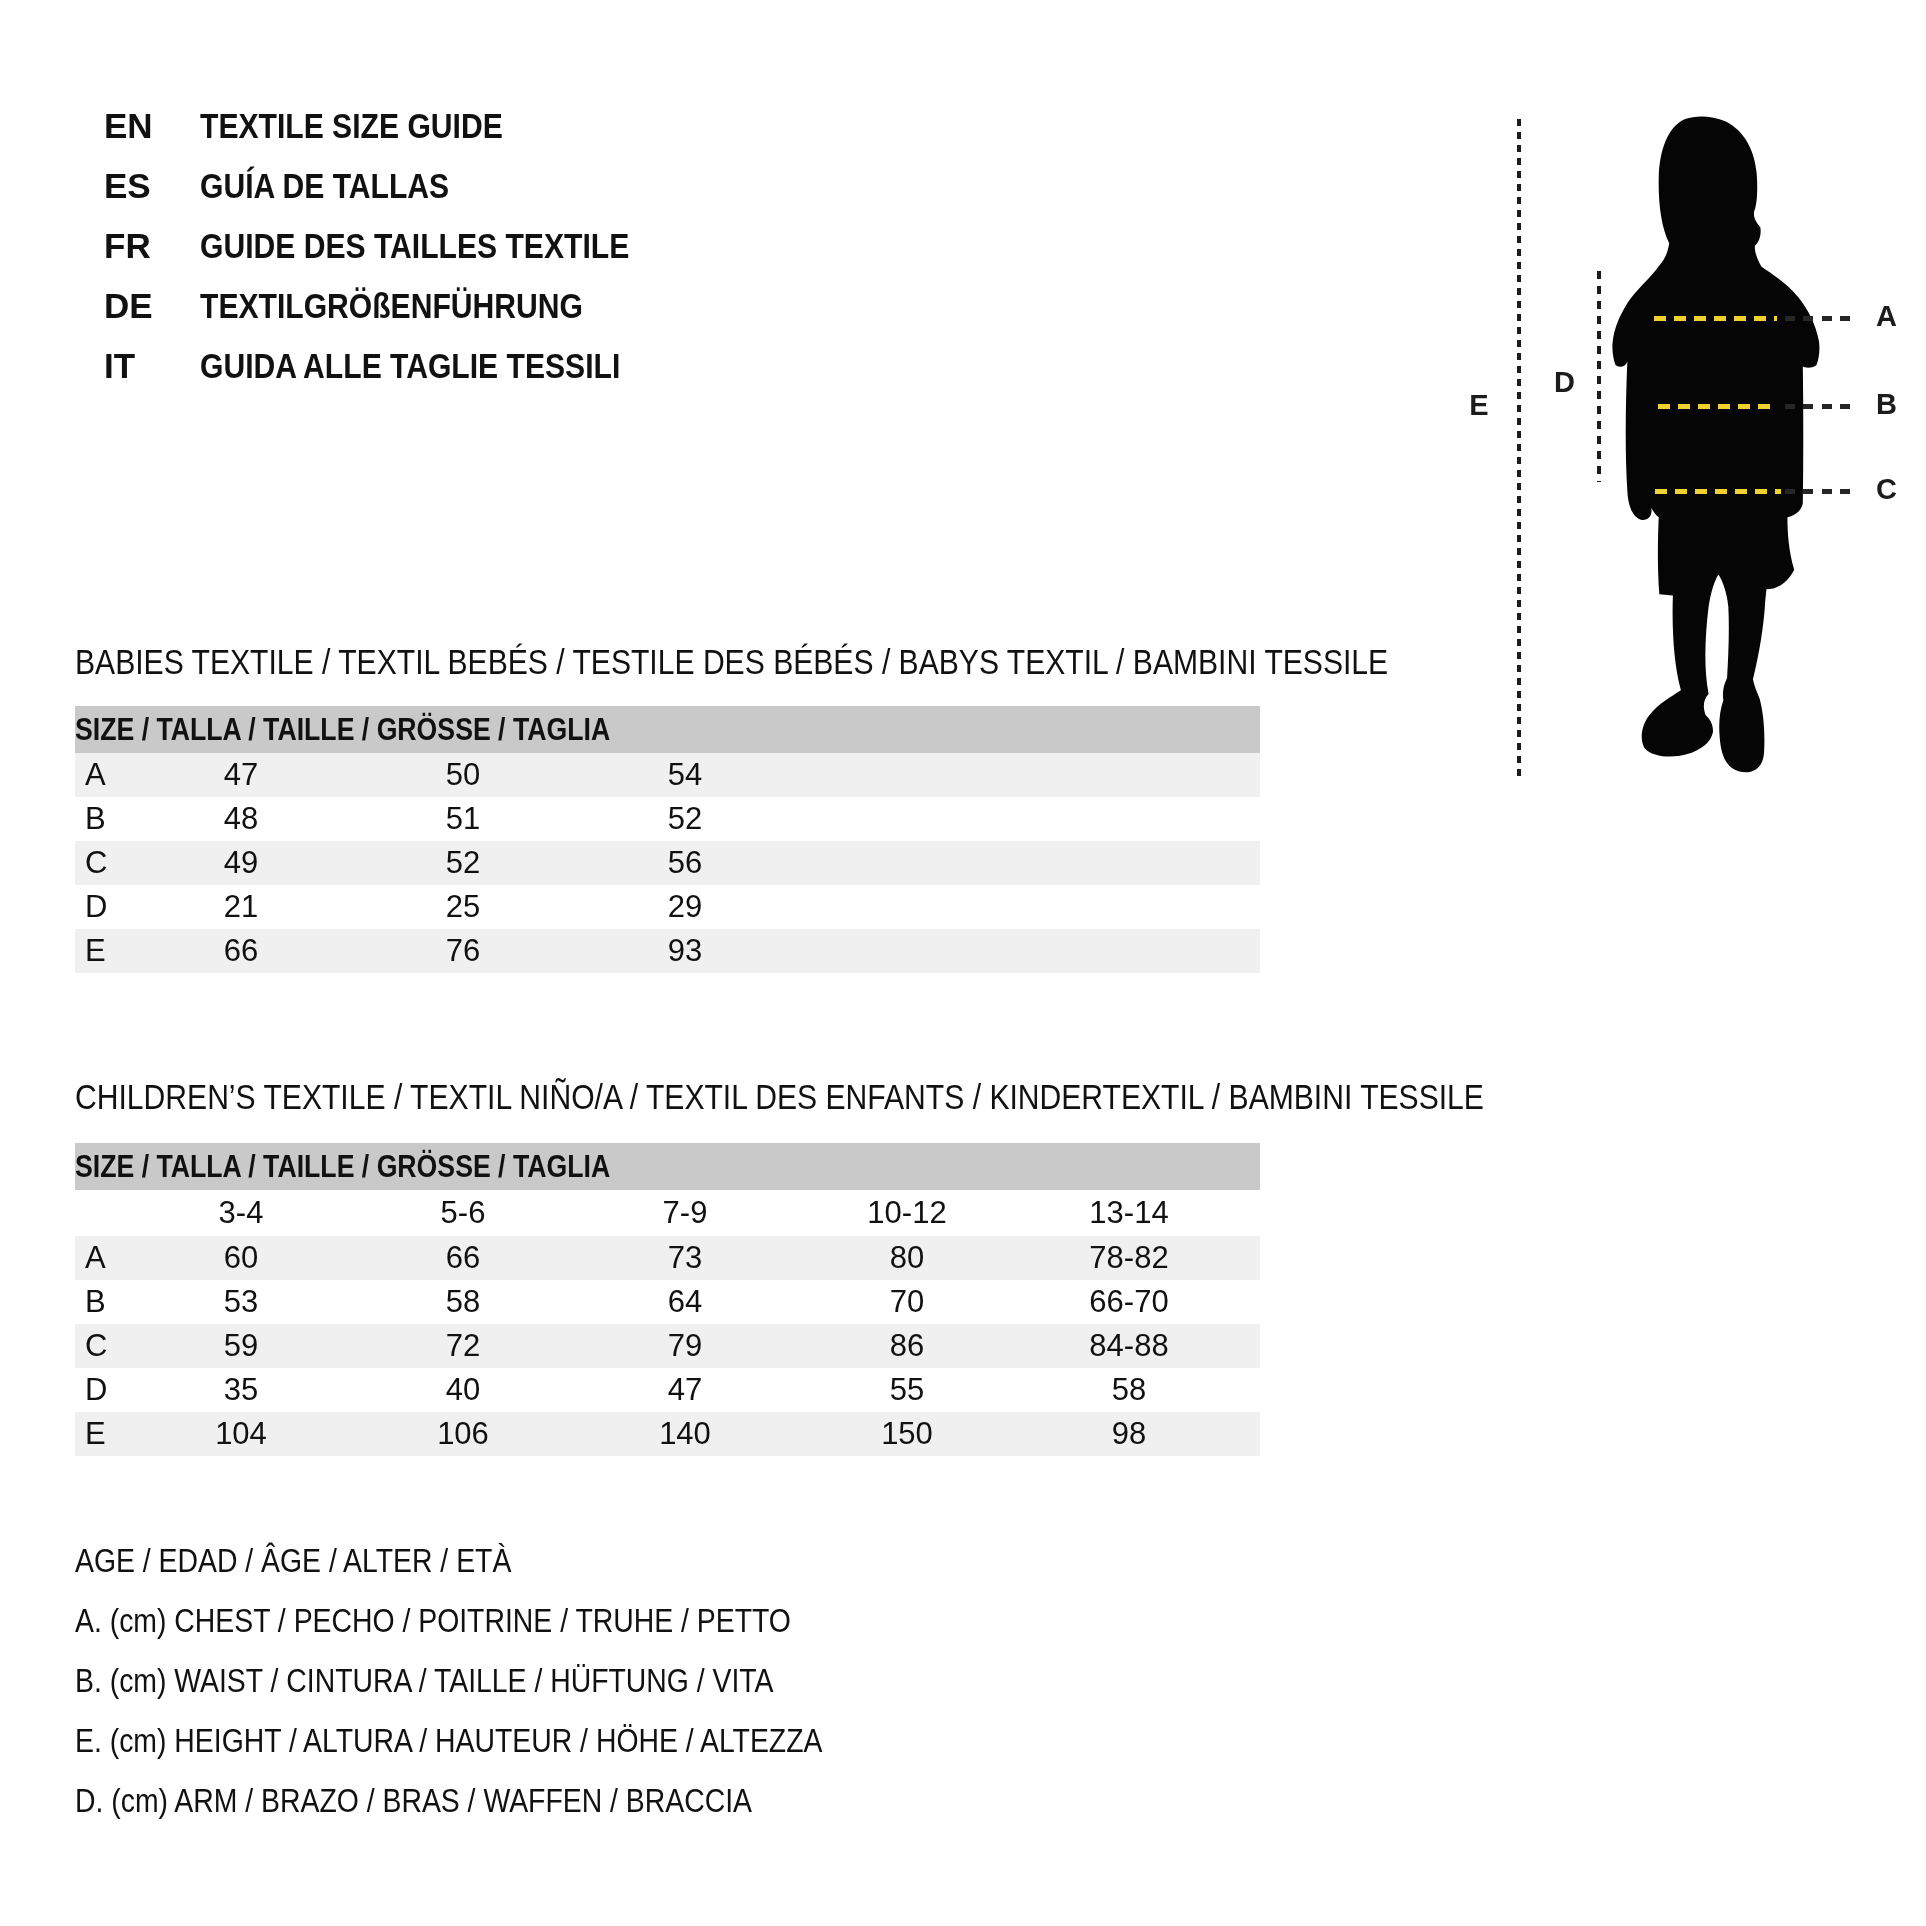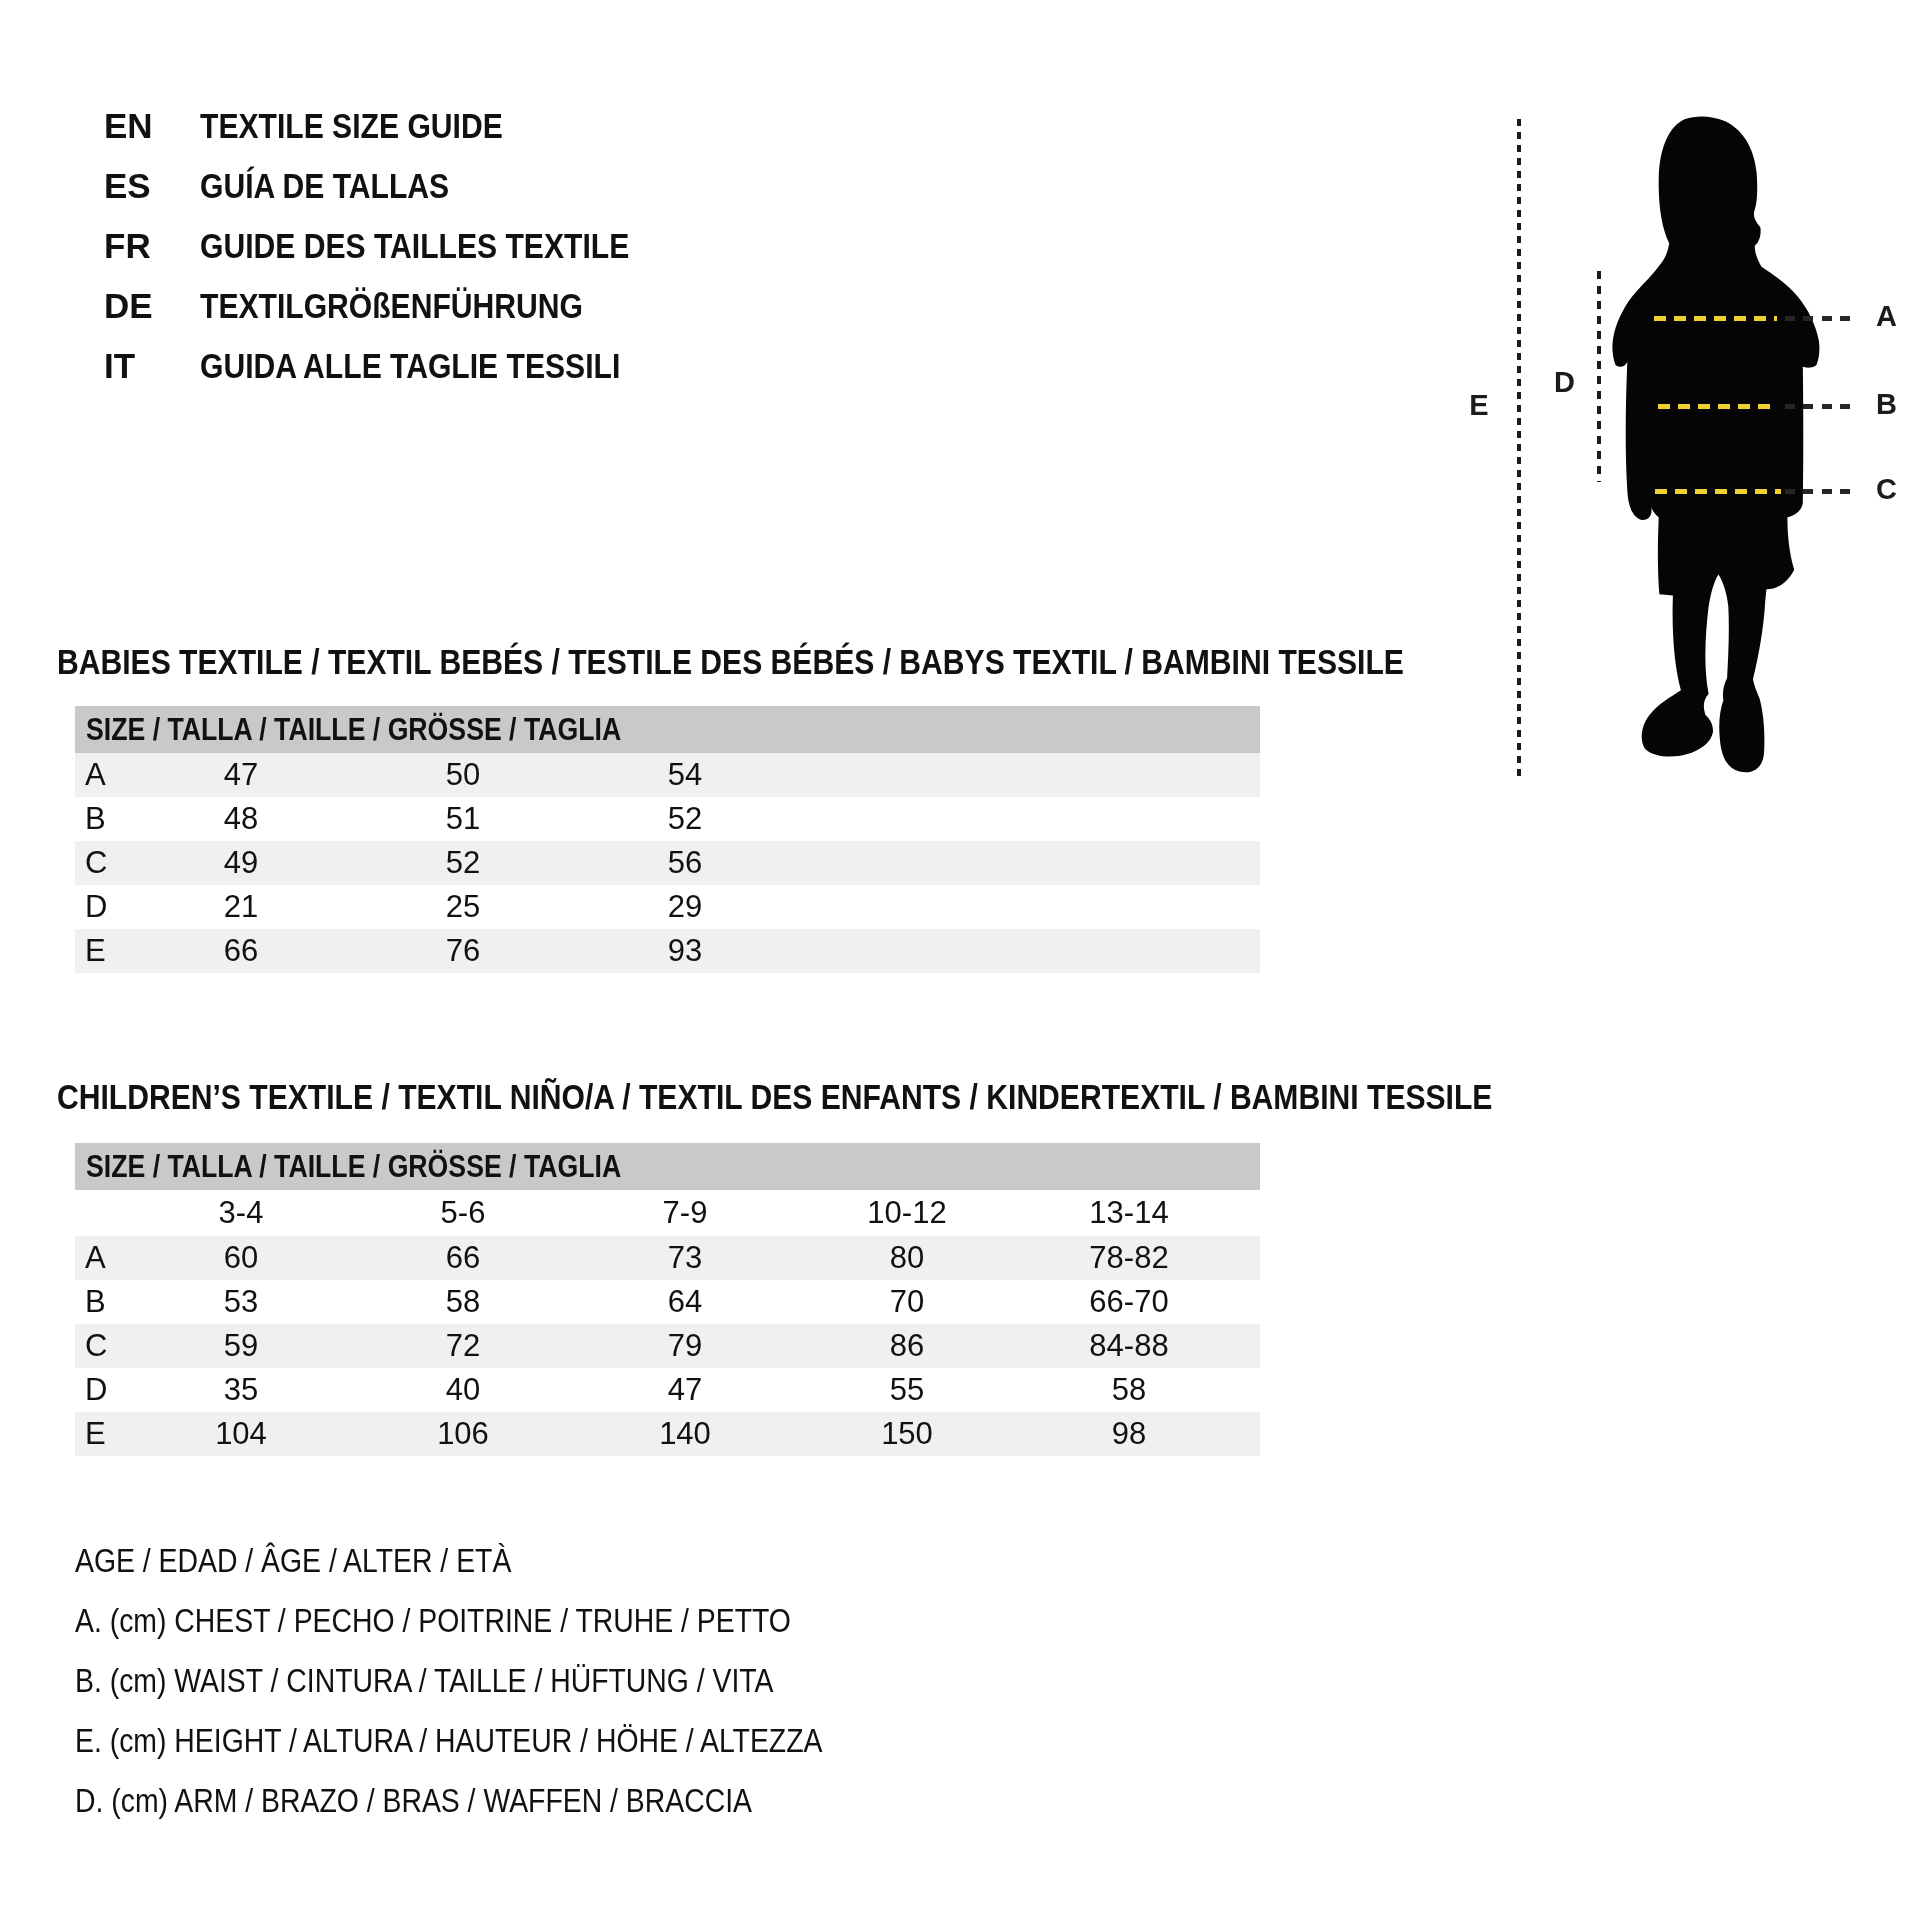--- a/index.html
+++ b/index.html
@@ -33,30 +33,30 @@
   .yc { left:198px; top:387px; width:126px; }
   .kc { left:328px; top:387px; width:73px; }
   .fig-label { position:absolute; font-size:29px; font-weight:700; color:#1c1c1c; }
   .l-a { left:419px; top:198px; }
   .l-b { left:419px; top:286px; }
   .l-c { left:419px; top:371px; }
   .l-d { left:97px; top:264px; }
   .l-e { left:12.3px;  top:287px; }
 
   
-  .sec-title { position:absolute; left:57px; margin:0; font-size:35px; font-weight:700; }
+  .sec-title { position:absolute; left:75px; margin:0; font-size:35px; font-weight:400; }
   .babies-title { top:642px; }
   .children-title { top:1077px; }
 
   
   .size-table { position:absolute; left:75px; width:1185px; font-size:31px; }
   .babies { top:706px; }
   .children { top:1143px; }
   .thead { height:47px; line-height:47px; background:#c9c9c9; font-weight:700;
-           padding-left:11px; box-sizing:border-box; }
+           box-sizing:border-box; }
   .trow { display:flex; align-items:center; height:44px; }
   .trow.colhead { height:46px; }
   .stripe { background:#f0f0f0; }
   .c0 { width:55px; padding-left:10px; box-sizing:border-box; flex:none; }
   .c  { width:222px; text-align:center; flex:none; }
 
   
   .legend { position:absolute; left:75px; top:1531px; font-size:33px; }
   .legend-line { height:60px; line-height:60px; }
 </style>

